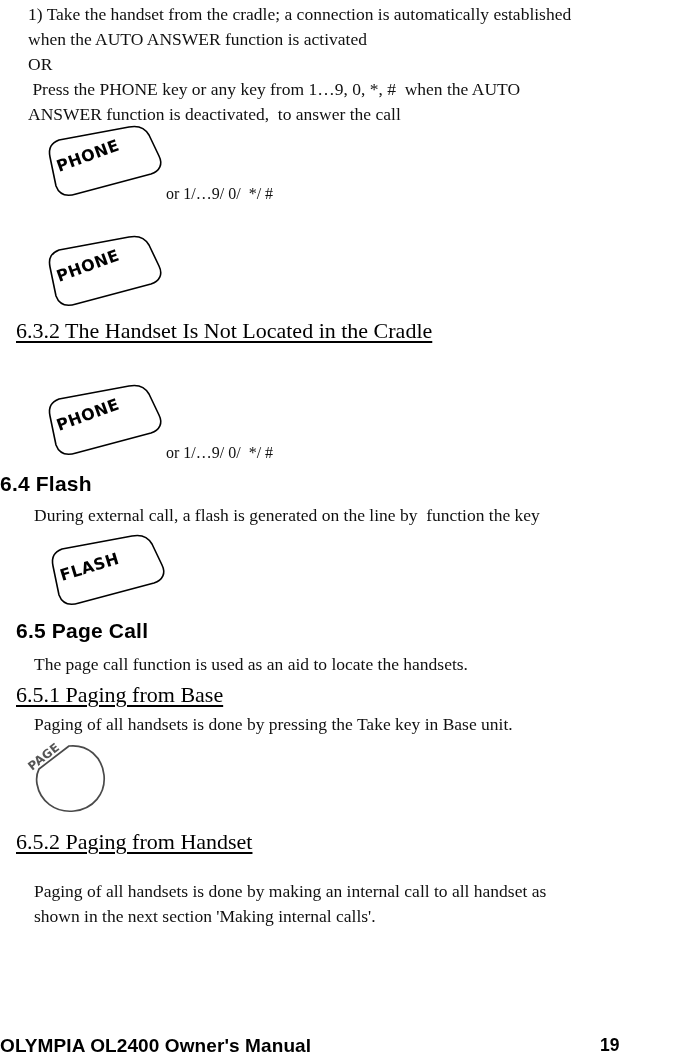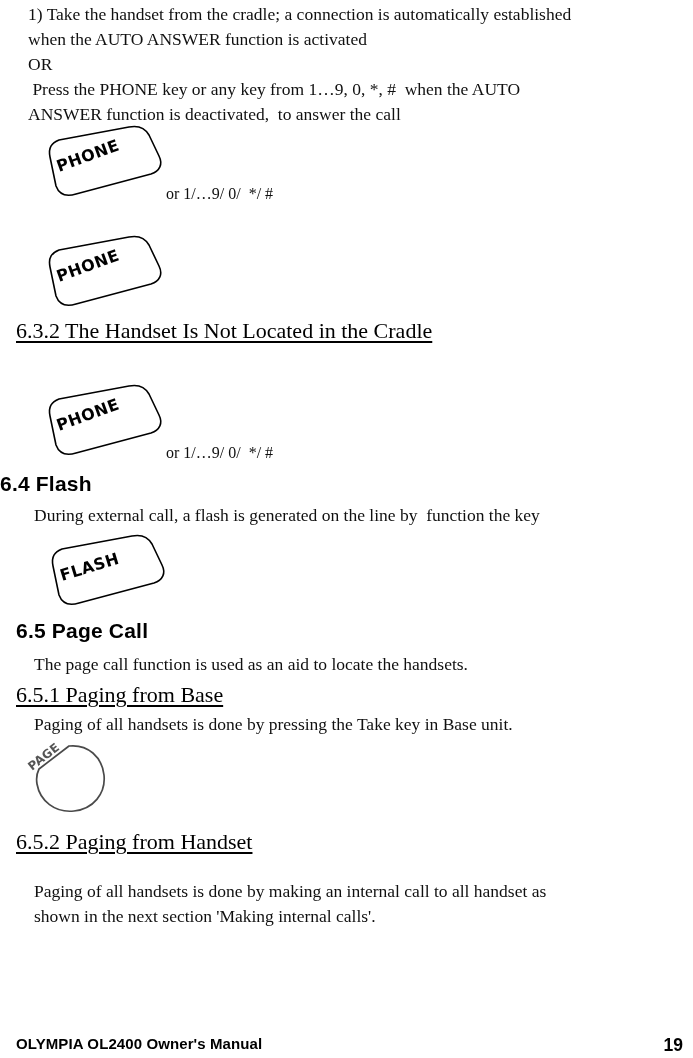--- a/index.html
+++ b/index.html
@@ -64,32 +64,30 @@
     line-height: 24px;
     color: #101010;
     white-space: pre;
   }
 
   
   .footer-title {
     position: absolute;
     font-family: "Liberation Sans", "DejaVu Sans", sans-serif;
     font-weight: bold;
-    font-size: 15px;
+    font-size: 19px;
     letter-spacing: 0.1px;
     color: #000000;
-    margin-left: 16px;
   }
   .footer-page {
     position: absolute;
     font-family: "Liberation Sans", "DejaVu Sans", sans-serif;
     font-weight: bold;
     font-size: 17.5px;
     color: #000000;
-    text-align: right;
   }
 
   
   .key-graphic {
     position: absolute;
   }
   .key-graphic svg {
     display: block;
     overflow: visible;
   }

